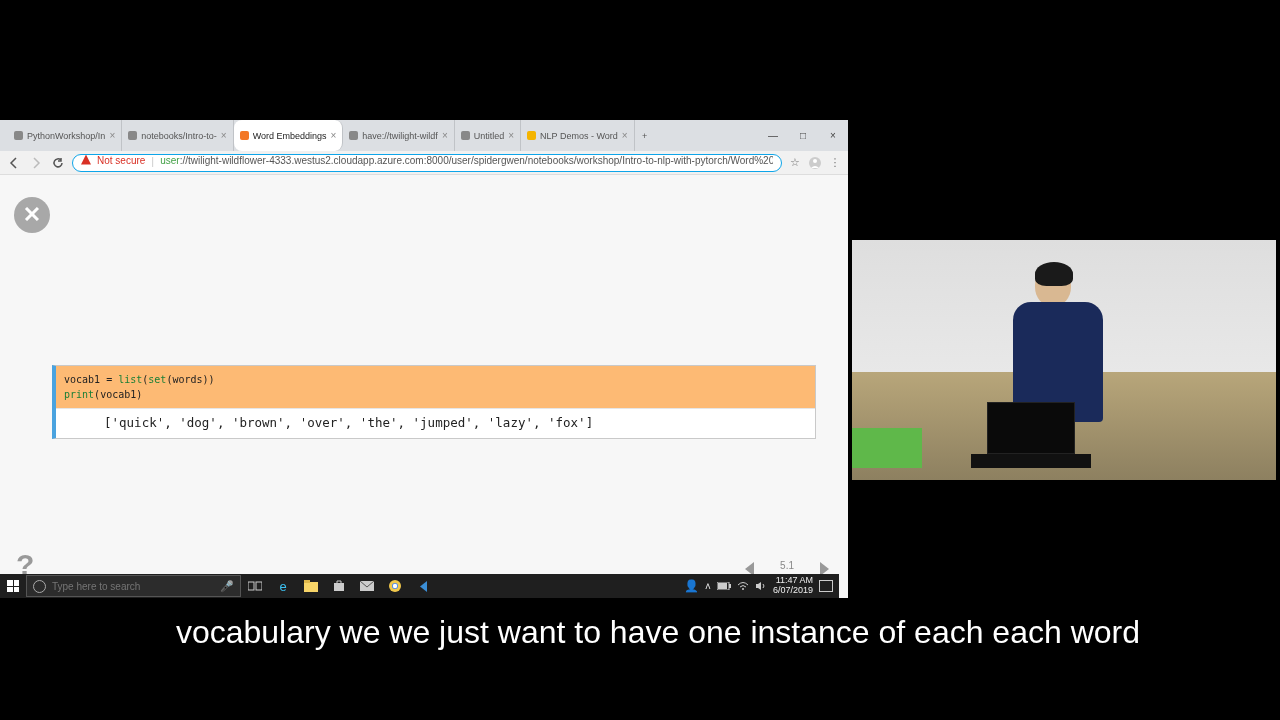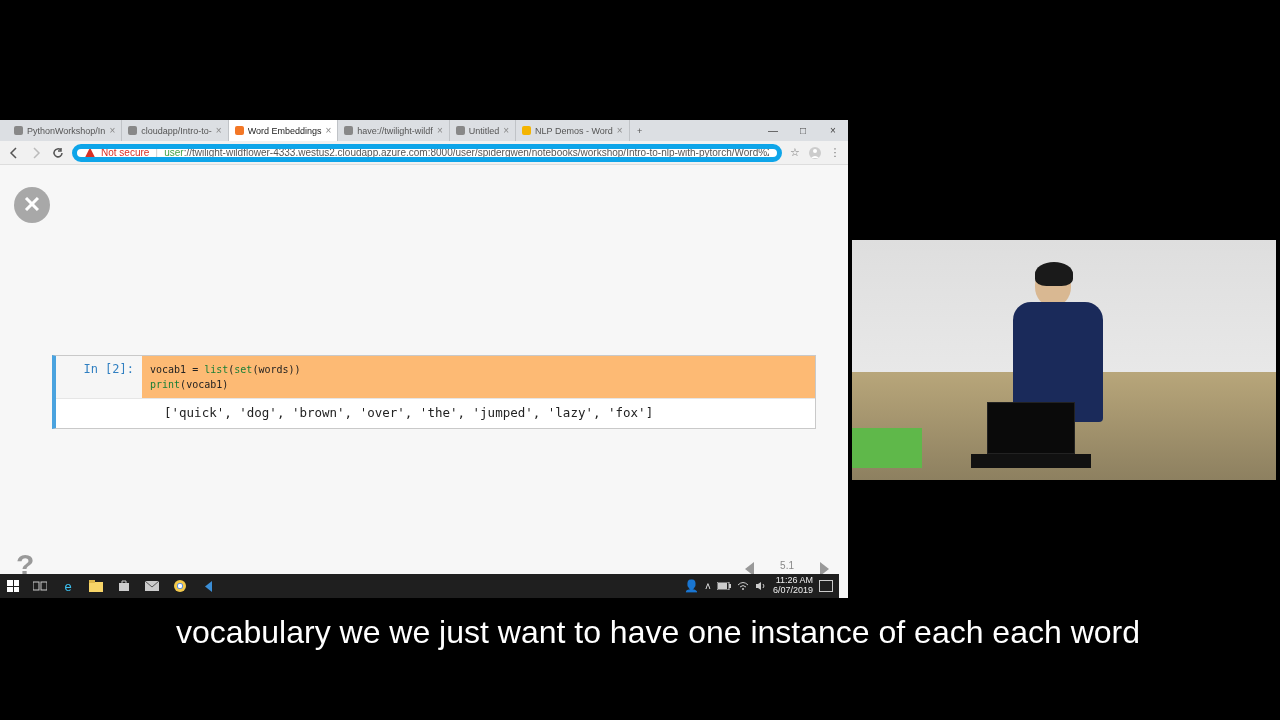--- a/index.html
+++ b/index.html
@@ -10,38 +10,38 @@
   .browser {
     position: absolute;
     left: 0; top: 120px;
     width: 848px; height: 478px;
     background: #fff;
     display: flex; flex-direction: column;
   }
 
   
   .tabstrip {
-    height: 21px;
+    height: 31px;
     background: #dcdfe3;
     display: flex;
     align-items: stretch;
     padding-left: 8px;
     font-size: 9px;
   }
   .tab {
     display: flex; align-items: center;
     padding: 0 6px;
     border-right: 1px solid #c0c3c7;
     max-width: 120px;
     gap: 4px;
     color: #555;
     background: #dcdfe3;
     cursor: pointer;
   }
-  .tab.active { background: #fff; color: #222; }
+  .tab.active { background: #fff; color: #222; border-radius: 8px; }
   .tab-label { white-space: nowrap; overflow: hidden; text-overflow: ellipsis; flex: 1; }
   .tab-close { font-size: 10px; color: #888; }
   .tab-favicon { width: 9px; height: 9px; background: #888; border-radius: 2px; flex-shrink: 0; }
   .newtab { width: 20px; display:flex; align-items:center; justify-content:center; color:#555; }
   .wincontrols { margin-left: auto; display:flex; }
   .winbtn { width: 30px; display:flex; align-items:center; justify-content:center; font-size:10px; color:#444; }
 
   
   .addrbar {
     height: 24px;
@@ -49,24 +49,24 @@
     display: flex; align-items: center;
     gap: 6px;
     padding: 0 6px;
     font-size: 11px;
     border-bottom: 1px solid #ddd;
   }
   .navicon { width: 16px; height:16px; display:flex; align-items:center; justify-content:center; color:#555; cursor:pointer; }
   .urlbox {
     flex: 1;
     background: #fff;
-    border: 5px solid #0ea5e9;
+    border: 1px solid #0ea5e9;
     border-radius: 12px;
     height: 18px;
-    display: flex; align-items: center;
+    display: flex; align-items: flex-start;
     padding: 0 8px;
     gap: 6px;
     overflow: hidden;
   }
   .secure-warn { width:10px; height:10px; background:#d93025; clip-path: polygon(50% 0, 100% 100%, 0 100%); flex-shrink:0; }
   .secure-text { color:#d93025; font-size:10px; flex-shrink:0; }
   .url { color:#555; font-size:10px; white-space:nowrap; overflow:hidden; }
   .url .https { color:#43a047; }
   .staricon, .avataricon, .menuicon { width:14px; height:14px; display:flex; align-items:center; justify-content:center; color:#777; flex-shrink:0; }
 
@@ -128,21 +128,21 @@
     font-size: 10px;
     line-height: 1.5;
     white-space: pre;
     color: #222;
     flex:1;
     background:#fdba74;
   }
   .kw-func { color:#1a7f37; }
   .kw-builtin { color:#1a7f37; }
   .output {
-    padding: 6px 8px 8px 108px;
+    padding: 6px 8px 8px 48px;
     font-family: "Menlo","Consolas",monospace;
     font-size: 12.5px;
     color: #222;
     white-space: pre;
   }
 
   
   .taskbar {
     position: absolute;
     left: 0; top: 574px;
@@ -215,21 +215,21 @@
 <div class="browser">
 
   <div class="tabstrip">
     <div class="tab">
       <span class="tab-favicon"></span>
       <span class="tab-label">PythonWorkshop/In</span>
       <span class="tab-close">×</span>
     </div>
     <div class="tab">
       <span class="tab-favicon"></span>
-      <span class="tab-label">cloudapp/Intro-to-</span>
+      <span class="tab-label">notebooks/Intro-to-</span>
       <span class="tab-close">×</span>
     </div>
     <div class="tab active">
       <span class="tab-favicon" style="background:#f37726"></span>
       <span class="tab-label">Word Embeddings</span>
       <span class="tab-close">×</span>
     </div>
     <div class="tab">
       <span class="tab-favicon"></span>
       <span class="tab-label">have://twilight-wildf</span>
@@ -286,21 +286,20 @@
     </div>
     <div class="menuicon">⋮</div>
   </div>
 
   <div class="content">
     <div class="close-badge">✕</div>
     <div class="help-badge">?</div>
 
     <div class="cell">
       <div class="input">
-        <div class="prompt">In [2]:</div>
         <div class="code"><span>vocab1 = </span><span class="kw-builtin">list</span><span>(</span><span class="kw-builtin">set</span><span>(words))</span>
 <span class="kw-func">print</span><span>(vocab1)</span></div>
       </div>
       <div class="output">['quick', 'dog', 'brown', 'over', 'the', 'jumped', 'lazy', 'fox']</div>
     </div>
 
     <div class="slidenav">
       <span class="arrow">
         <svg width="14" height="18" viewBox="0 0 14 18">
             <path d="M12 2 L3 9 L12 16 Z" fill="#999"></path>
@@ -318,20 +317,25 @@
 
 <div class="taskbar">
   <div class="startbtn">
     <div class="winlogo">
         <div></div>
         <div></div>
         <div></div>
         <div></div>
       </div>
   </div>
+  <div class="searchbox">
+    <span class="cortana"></span>
+    <input type="text" placeholder="Type here to search" style="">
+    <span class="mic">🎤</span>
+  </div>
   <div class="tbicon">
     <svg width="14" height="12" viewBox="0 0 14 12">
         <rect x="0" y="2" width="6" height="8" stroke="#ccc" fill="none"></rect>
         <rect x="8" y="2" width="6" height="8" stroke="#ccc" fill="none"></rect>
       </svg>
   </div>
   <div class="tbicon" style="color:#3cc0f0">e</div>
   <div class="tbicon">
     <svg width="14" height="12" viewBox="0 0 14 12">
         <rect x="0" y="2" width="14" height="10" fill="#f8d568"></rect>
@@ -380,21 +384,21 @@
           <circle cx="6" cy="8" r="1" fill="#ccc"></circle>
         </svg>
     </span>
     <span>
       <svg width="12" height="10" viewBox="0 0 12 10">
           <path d="M1 3 L3 3 L6 1 L6 9 L3 7 L1 7 Z" fill="#ccc"></path>
           <path d="M8 3 Q10 5 8 7" stroke="#ccc" fill="none"></path>
         </svg>
     </span>
     <div class="clock">
-      <div>11:26 AM</div>
+      <div>11:47 AM</div>
       <div>6/07/2019</div>
     </div>
     <div class="actcenter"></div>
   </div>
 </div>
 
 <div class="webcam">
   <div class="greenpad"></div>
   <div class="presenter">
     <div class="hair"></div>

